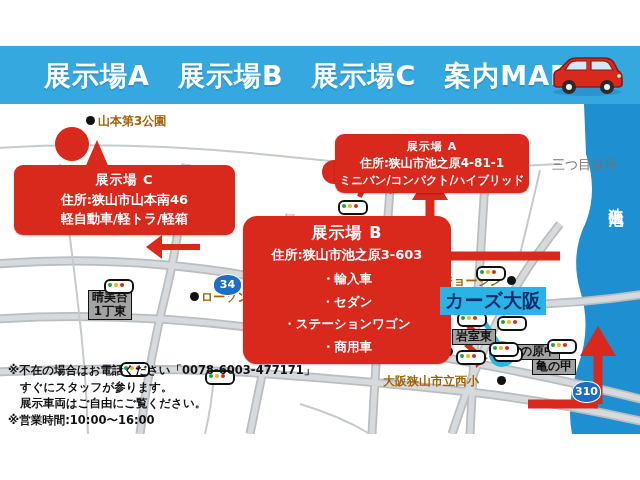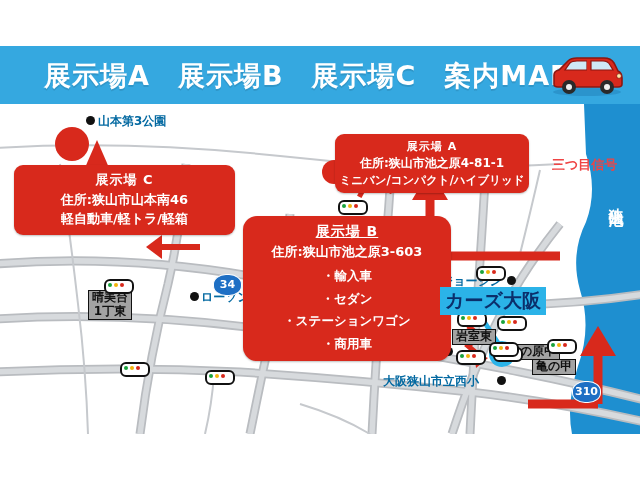--- a/index.html
+++ b/index.html
@@ -33,29 +33,29 @@
     transform:rotate(14deg);}
 
   #callout-c{left:14px;top:165px;width:213px;padding:6px 4px 8px;}
   #callout-c .ttl{font-size:13px;}
   #callout-c .addr{font-size:13px;margin-top:2px;}
   #callout-c .li{font-size:13px;margin-top:2px;}
   .tail-c{position:absolute;left:84px;top:140px;width:0;height:0;z-index:5;
     border-bottom:30px solid #d8291c;border-left:13px solid transparent;border-right:13px solid transparent;}
 
   #callout-b{left:243px;top:216px;width:200px;padding:7px 4px 9px;border-radius:14px;}
-  #callout-b .ttl{font-size:14px;text-decoration:underline;}
+  #callout-b .ttl{font-size:16px;}
   #callout-b .addr{font-size:13px;margin-top:2px;}
   #callout-b .li{font-size:12.5px;margin-top:7px;}
 
   
-  .lbl{position:absolute;font-size:12px;font-weight:bold;color:#0369a1;white-space:nowrap;z-index:4;}
+  .lbl{position:absolute;font-size:12px;font-weight:bold;color:#a16207;white-space:nowrap;z-index:4;}
   .lbl-box{position:absolute;font-size:12px;font-weight:bold;color:#111;white-space:nowrap;
     background:#a3a3a3;border:1.6px solid #111;padding:0px 3px;line-height:1.15;text-align:center;z-index:4;}
-  .lbl-red{position:absolute;font-size:12px;font-weight:bold;color:#ef4444;white-space:nowrap;z-index:5;}
+  .lbl-red{position:absolute;font-size:12px;font-weight:normal;color:#737373;white-space:nowrap;z-index:5;}
   .lbl-white-v{position:absolute;font-size:15px;font-weight:bold;color:#fff;z-index:4;
     writing-mode:vertical-rl;letter-spacing:2px;}
   .lbl-cyan{position:absolute;font-size:19px;font-weight:bold;color:#0b2f6b;background:#2bb3e8;
     padding:1px 5px;white-space:nowrap;z-index:6;}
   .dot{position:absolute;width:9px;height:9px;border-radius:50%;background:#111;z-index:4;}
 
   
   .sig{position:absolute;width:26px;height:11px;border-radius:6px;background:#fff;border:2px solid #111;z-index:5;}
   .sig i{position:absolute;top:1.5px;width:4px;height:4px;border-radius:50%;display:block;}
   .sig i.g{left:2px;background:#19a33c;}
@@ -270,14 +270,20 @@
         <i class="y"></i>
         <i class="r"></i>
       </div>
     <div class="sig" style="left:489px;top:238px;">
       <i class="g"></i>
         <i class="y"></i>
         <i class="r"></i>
       </div>
   </div>
 
+  <div class="notes">
+    <div>※不在の場合はお電話ください「0078-6003-477171」</div>
+    <div class="ind">すぐにスタッフが参ります。</div>
+    <div class="ind">展示車両はご自由にご覧ください。</div>
+    <div>※営業時間:10:00〜16:00</div>
+  </div>
 
 </div>
 
 </body></html>

